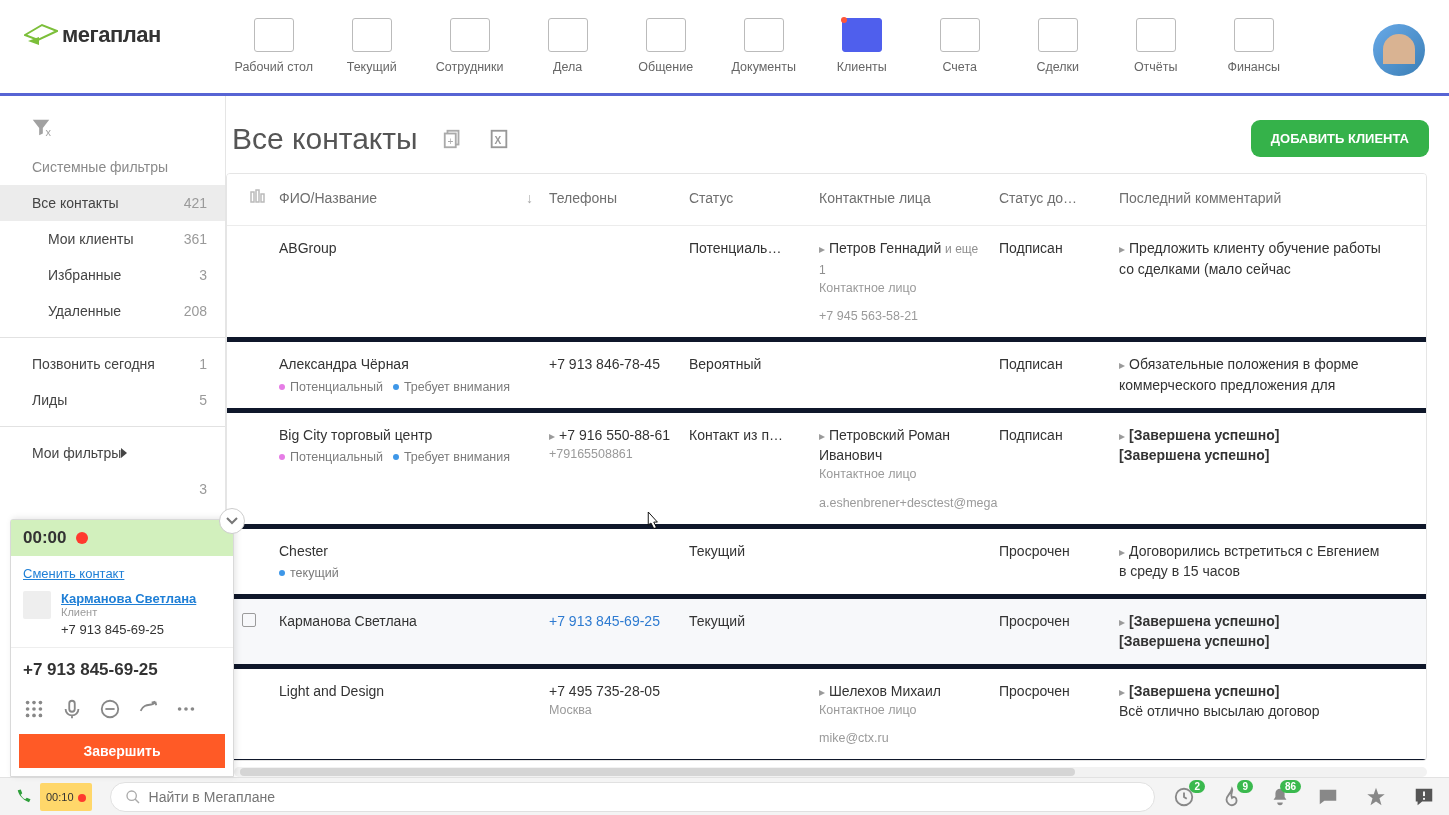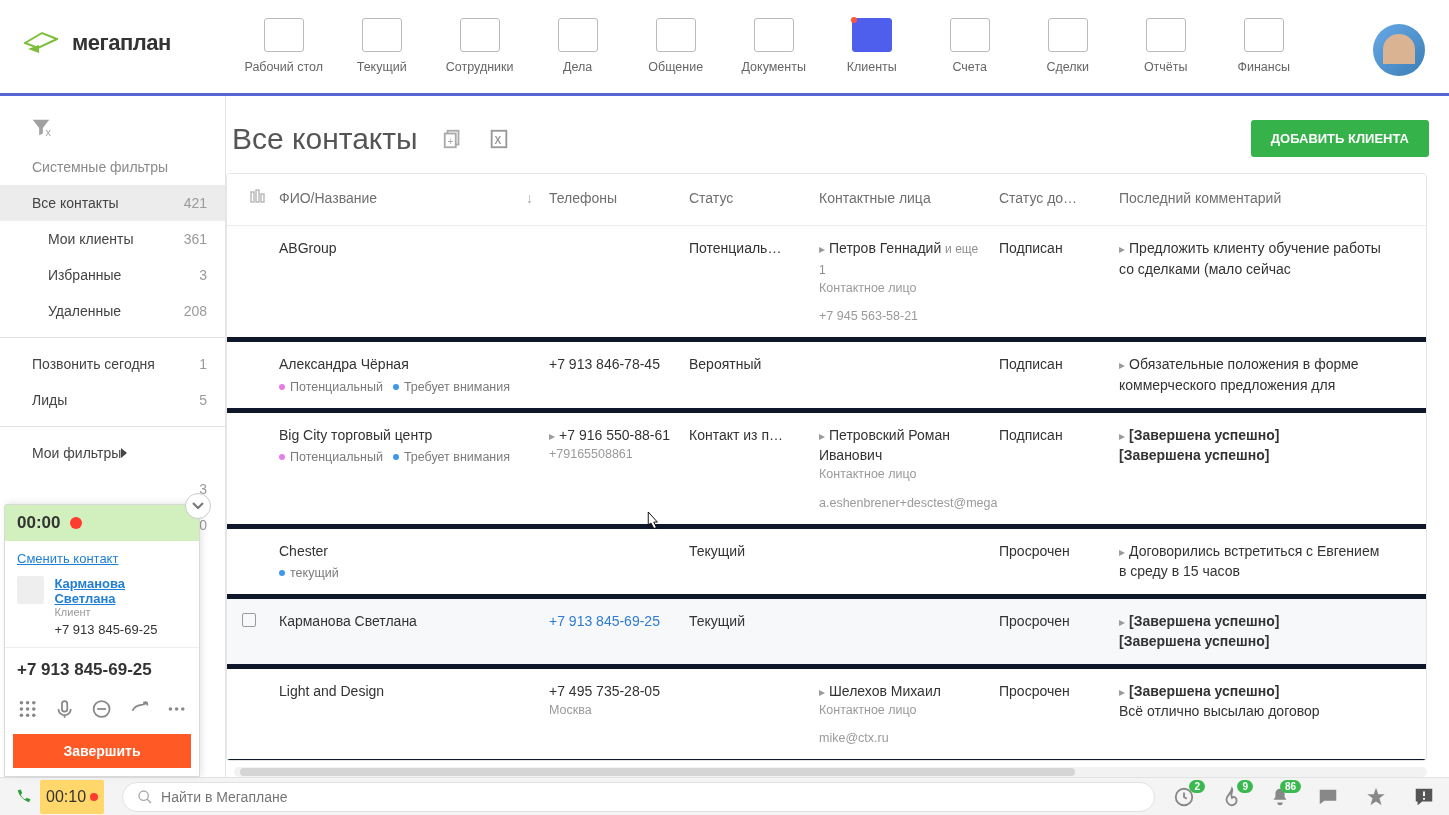--- a/index.html
+++ b/index.html
@@ -1,19 +1,19 @@
 <!DOCTYPE html>
 <html><head>
 <meta charset="utf-8">
 <style>
 *{box-sizing:border-box;margin:0;padding:0;font-family:Arial,Helvetica,sans-serif}
 body{background:#fff;color:#333;font-size:14px;width:1449px;height:815px;overflow:hidden;position:relative}
 
 .topbar{height:96px;border-bottom:3px solid #5764d4;display:flex;align-items:flex-start;padding:18px 24px 0 24px}
-.logo{display:flex;align-items:center;gap:14px;margin-top:12px}
+.logo{display:flex;align-items:center;gap:4px;margin-top:4px}
 .logo-text{font-size:22px;font-weight:700;color:#333;letter-spacing:-.5px}
 .nav{display:flex;gap:0;margin-left:64px}
 .nav-item{width:98px;text-align:center;cursor:pointer;color:#666;font-size:12.5px}
 .nav-item.active .nav-icon{background:#4f5fed;border:1px solid #4f5fed}
 .nav-icon{width:40px;height:34px;margin:0 auto 8px;border:1px solid #bbb;border-radius:3px;position:relative;background:#fff}
 .nav-icon .dot-red{position:absolute;top:-2px;left:-2px;width:6px;height:6px;background:#ff5538;border-radius:50%}
 .avatar{margin-left:auto;width:52px;height:52px;border-radius:50%;background:linear-gradient(135deg,#68a9e8 0%,#3b7fb6 100%);margin-top:6px;position:relative;overflow:hidden}
 .avatar::after{content:"";position:absolute;inset:10px 10px 0 10px;border-radius:50% 50% 0 0;height:30px;background:#d9b392}
 
 .main{display:flex;height:calc(100% - 96px - 38px)}
@@ -22,41 +22,41 @@
 .sb-filter-icon{width:22px;height:22px;margin:20px 0 0 30px;opacity:.55}
 .sb-head{padding:18px 18px 10px 32px;color:#8a8a8a;font-size:14px}
 .sb-row{display:flex;justify-content:space-between;padding:10px 18px 10px 32px;cursor:pointer;color:#444}
 .sb-row.indent{padding-left:48px}
 .sb-row.active{background:#ececec}
 .sb-count{color:#9a9a9a}
 .sb-divider{height:1px;background:#e2e2e2;margin:8px 0}
 .sb-myf{display:flex;align-items:center;gap:0;padding:10px 18px 10px 32px;color:#444}
 .sb-arrow{width:0;height:0;border-top:5px solid transparent;border-bottom:5px solid transparent;border-left:6px solid #444}
 
-.call-panel{position:absolute;left:4px;bottom:0;width:196px;background:#fff;border:1px solid #d9d9d9;box-shadow:2px -1px 6px rgba(0,0,0,.1);border-radius:3px 3px 0 0;z-index:5}
+.call-panel{position:absolute;left:10px;bottom:0;width:224px;background:#fff;border:1px solid #d9d9d9;box-shadow:2px -1px 6px rgba(0,0,0,.1);border-radius:3px 3px 0 0;z-index:5}
 .call-collapse{position:absolute;right:-12px;top:-12px;width:26px;height:26px;border:1px solid #ccc;border-radius:50%;background:#fff;display:flex;align-items:center;justify-content:center;cursor:pointer}
 .call-timer-bar{background:#d2f0bd;padding:8px 12px;display:flex;align-items:center;gap:10px;font-weight:700;font-size:17px}
 .rec-dot{width:12px;height:12px;background:#ff3a2e;border-radius:50%}
 .call-body{padding:10px 12px 6px 12px;font-size:13px}
 .call-link{color:#1f7fd6;text-decoration:underline;cursor:pointer}
 .call-client{display:flex;gap:10px;margin:10px 0 4px}
 .call-client .ava{width:28px;height:28px;background:#eee;border-radius:2px}
 .call-client .name{color:#1f7fd6;text-decoration:underline;font-weight:700}
 .call-client .role{color:#9a9a9a;font-size:11px}
 .call-phone{font-size:13px;margin-top:4px}
 .call-input{border-top:1px solid #eee;padding:12px;font-weight:700;font-size:17px}
 .call-icons{display:flex;gap:16px;padding:6px 12px;align-items:center;color:#888}
 .call-icons .ic{width:22px;height:22px;cursor:pointer}
 .call-end-btn{margin:8px;background:#ff5a26;color:#fff;text-align:center;padding:9px 0;font-weight:700;font-size:14px;cursor:pointer}
 
 .content{flex:1;display:flex;flex-direction:column;overflow:hidden}
 .page-head{display:flex;align-items:center;padding:24px 20px 16px 6px}
 .page-title{font-size:30px;font-weight:400;color:#555}
 .head-ic{width:22px;height:22px;margin-left:24px;opacity:.55;cursor:pointer}
-.add-btn{margin-left:auto;background:#35b24a;color:#fff;font-weight:700;font-size:13px;padding:11px 20px;border-radius:3px;cursor:pointer}
+.add-btn{margin-left:auto;background:#35b24a;color:#fff;font-weight:700;font-size:13px;padding:11px 20px;border-radius:9px;cursor:pointer}
 
 .tbl-wrap{flex:1;overflow:auto;margin:0 22px 0 0;border:1px solid #e5e5e5;border-radius:4px}
 .tbl-head,.tbl-row{display:grid;grid-template-columns:44px 270px 140px 130px 180px 120px 280px;align-items:flex-start;padding:12px 0}
 .tbl-head{border-bottom:1px solid #ececec;color:#6f6f6f;font-size:14px;position:sticky;top:0;background:#fff;padding:14px 0}
 .tbl-row{border-bottom:5px solid #0f172a;font-size:14px}
 .tbl-row.hover{background:#f7f8fa}
 .cell{padding:0 8px;line-height:1.45}
 .cell .sub{color:#9a9a9a;font-size:12.5px}
 .cell .blue{color:#2e7bd1}
 .tag{display:inline-flex;align-items:center;gap:5px;font-size:12.5px;color:#7b7b7b;margin-right:10px}
@@ -68,21 +68,21 @@
 .more-link{color:#8f8f8f;font-size:12px}
 .bold{font-weight:700}
 .cfg-ic{width:18px;height:18px;opacity:.5;margin-left:14px}
 .checkbox{width:14px;height:14px;border:1.5px solid #9b9b9b;border-radius:2px;margin:2px auto 0}
 .scroll-track{height:10px;background:#f2f2f2;margin:6px 22px 0 8px;border-radius:5px;position:relative}
 .scroll-thumb{position:absolute;left:6px;top:1px;height:8px;width:70%;background:#d5d5d5;border-radius:5px}
 
 .bottombar{position:absolute;bottom:0;left:0;right:0;height:38px;background:#f4f4f4;border-top:1px solid #e2e2e2;display:flex;align-items:center;padding:0 14px}
 .bb-call{display:flex;align-items:center;gap:8px;color:#2e9f3a}
 .bb-call .ph{width:18px;height:18px}
-.bb-timer{background:#ffd76a;color:#333;font-size:16px;padding:8px 6px;border-radius:2px}
+.bb-timer{background:#ffd76a;color:#333;font-size:11px;padding:8px 6px;border-radius:2px}
 .bb-timer .rd{display:inline-block;width:8px;height:8px;background:#ff3a2e;border-radius:50%;margin-left:4px;vertical-align:middle}
 .bb-search{flex:1;margin:0 18px;display:flex;align-items:center;gap:8px;color:#9a9a9a;background:#fff;border:1px solid #e1e1e1;border-radius:18px;padding:6px 14px}
 .bb-search input{border:none;outline:none;flex:1;font-size:14px;background:transparent}
 .bb-icons{display:flex;gap:26px;align-items:center}
 .bb-ic{position:relative;width:22px;height:22px;color:#8c8c8c}
 .badge{position:absolute;top:-6px;right:-10px;background:#3ab94e;color:#fff;border-radius:10px;font-size:10px;padding:1px 5px;font-weight:700}
 
 .cursor{position:absolute;left:640px;top:510px;width:22px;height:26px;pointer-events:none}
 </style>
 </head>

